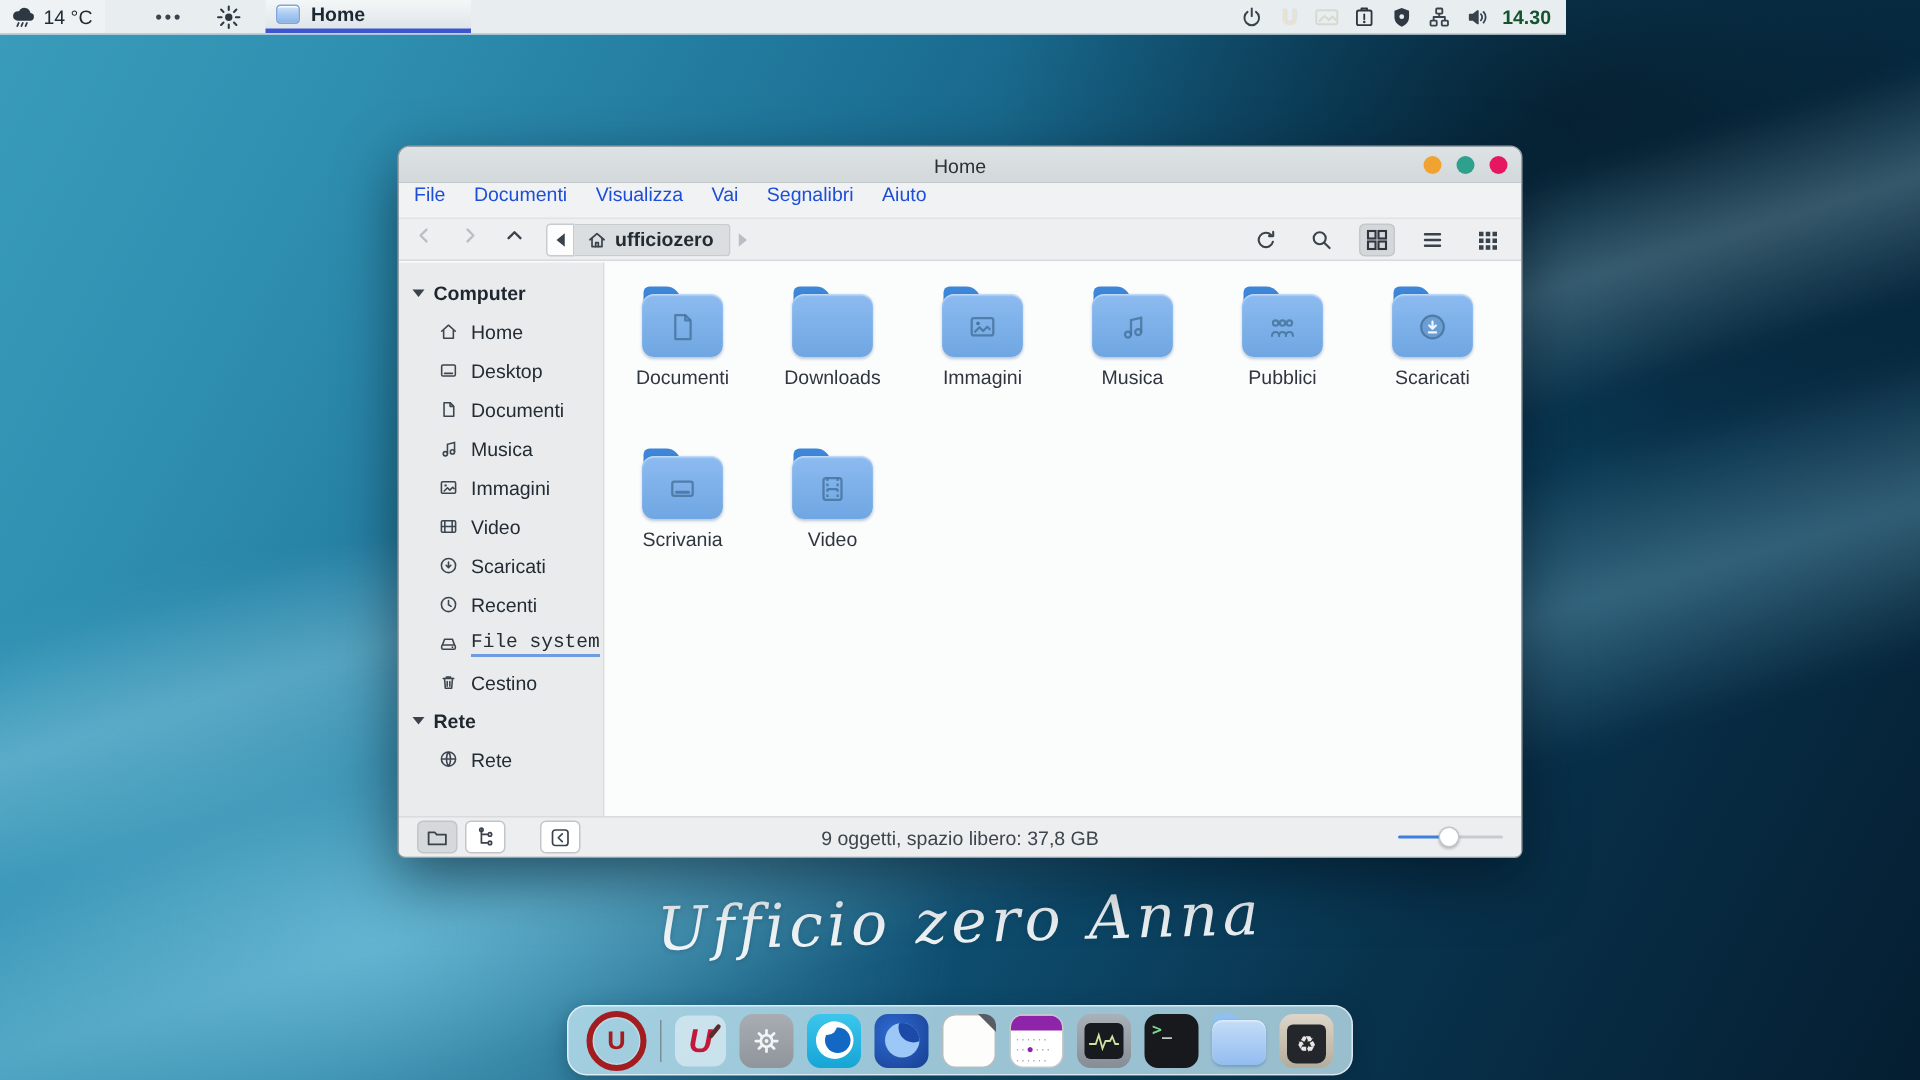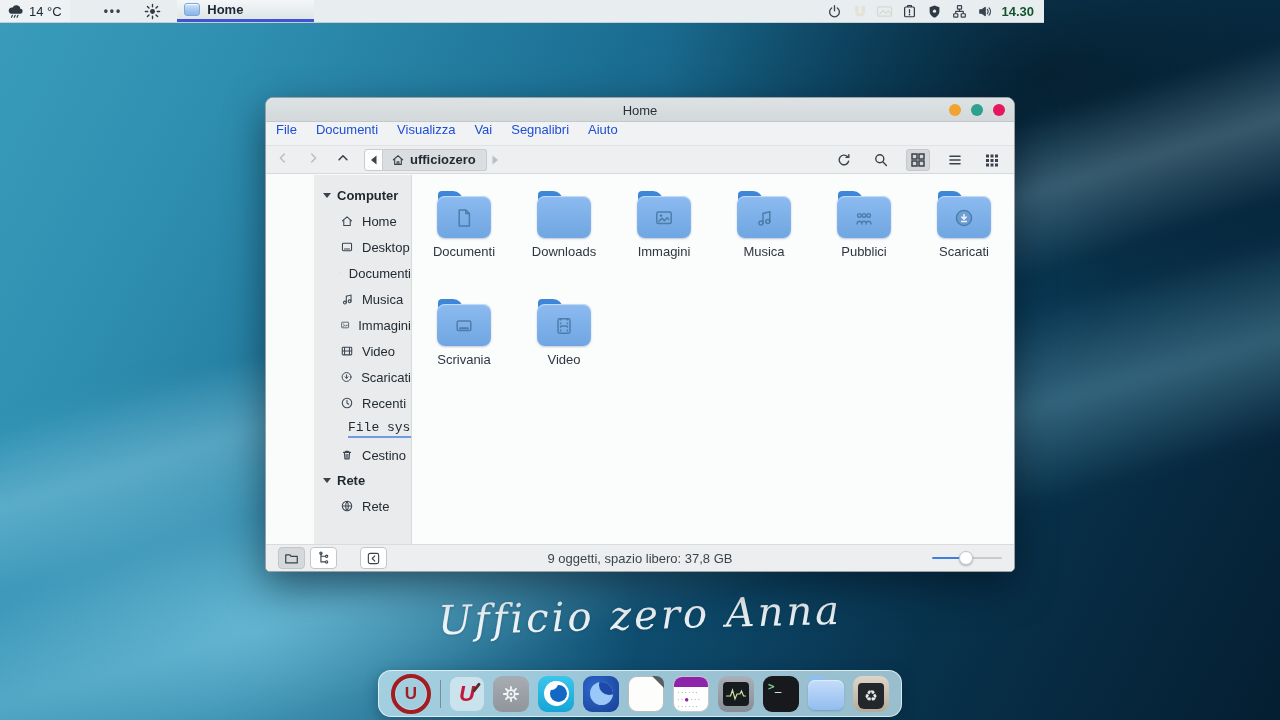--- a/index.html
+++ b/index.html
@@ -67,21 +67,21 @@
   .crumb-left { width:19px; background:#fdfdfd; border:1px solid #c8cccf; border-radius:3px 0 0 3px;
     display:flex; align-items:center; justify-content:center; }
   .crumb-seg { display:flex; align-items:center; gap:5px; padding:0 10px 0 8px;
     background:#dbdee1; border:1px solid #c8cccf; border-left:none; border-radius:0 3px 3px 0; }
   .crumb-seg .loc { font-weight:bold; font-size:13px; color:#222b33; }
   .crumb-right { width:18px; display:flex; align-items:center; justify-content:center; }
   .tool-right { margin-left:auto; display:flex; align-items:center; gap:13px; }
   .tbtn { display:flex; align-items:center; justify-content:center; width:24px; height:22px; border-radius:4px; }
   .tbtn.active { background:#d5d8da; box-shadow:inset 0 0 0 1px #c4c8cb; }
 
-  .wbody { position:absolute; left:0; right:0; top:77px; bottom:27px; display:flex;padding-left:48px; }
+  .wbody { position:absolute; left:0; right:0; top:77px; bottom:27px; display:flex; }
   .sidebar { width:137px; background:#e9ebec; border-right:1px solid #d8dadb; padding-top:8px; overflow:hidden; }
   .sb-header { display:flex; align-items:center; gap:6px; height:25px; padding-left:9px;
     font-weight:bold; font-size:13px; color:#1e2730; }
   .tri { width:0; height:0; border-left:4px solid transparent; border-right:4px solid transparent;
     border-top:5px solid #3a434c; }
   .sb-item { display:flex; align-items:center; gap:8px; height:26px; padding-left:26px;
     font-size:13px; color:#232c34; white-space:nowrap; }
   .u-accent { border-bottom:2px solid #6f9ce0; padding-bottom:1px;font-family:Liberation Mono, monospace; }
 
   .content { flex:1; background:#fbfcfc; display:grid; grid-template-columns:repeat(6,100px);

